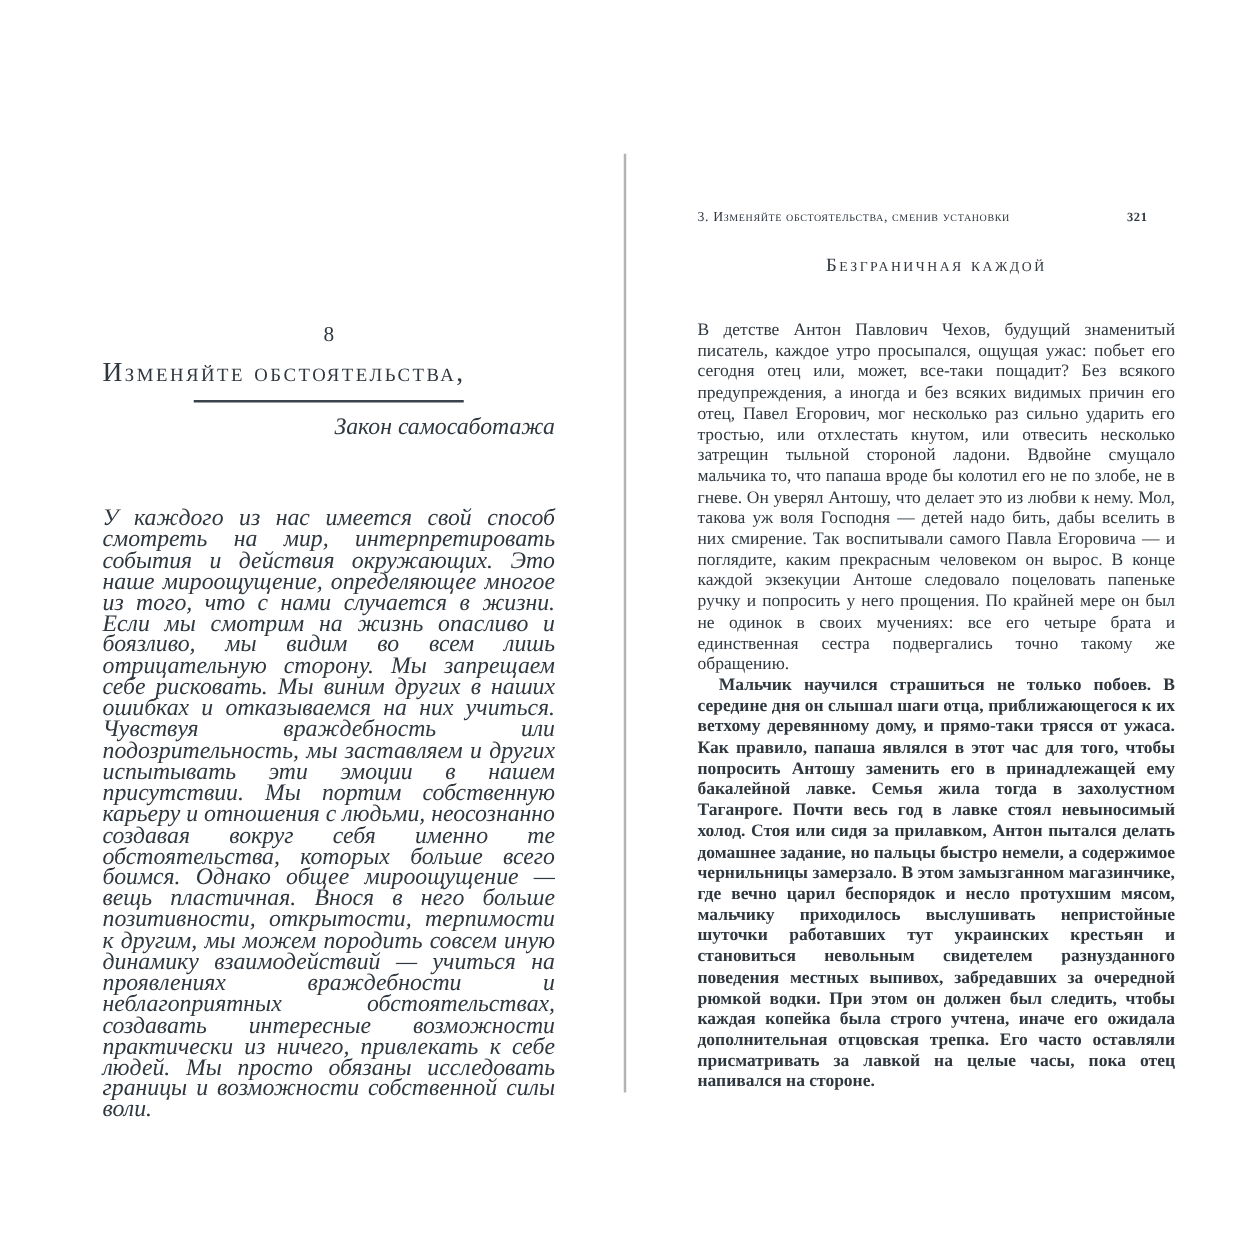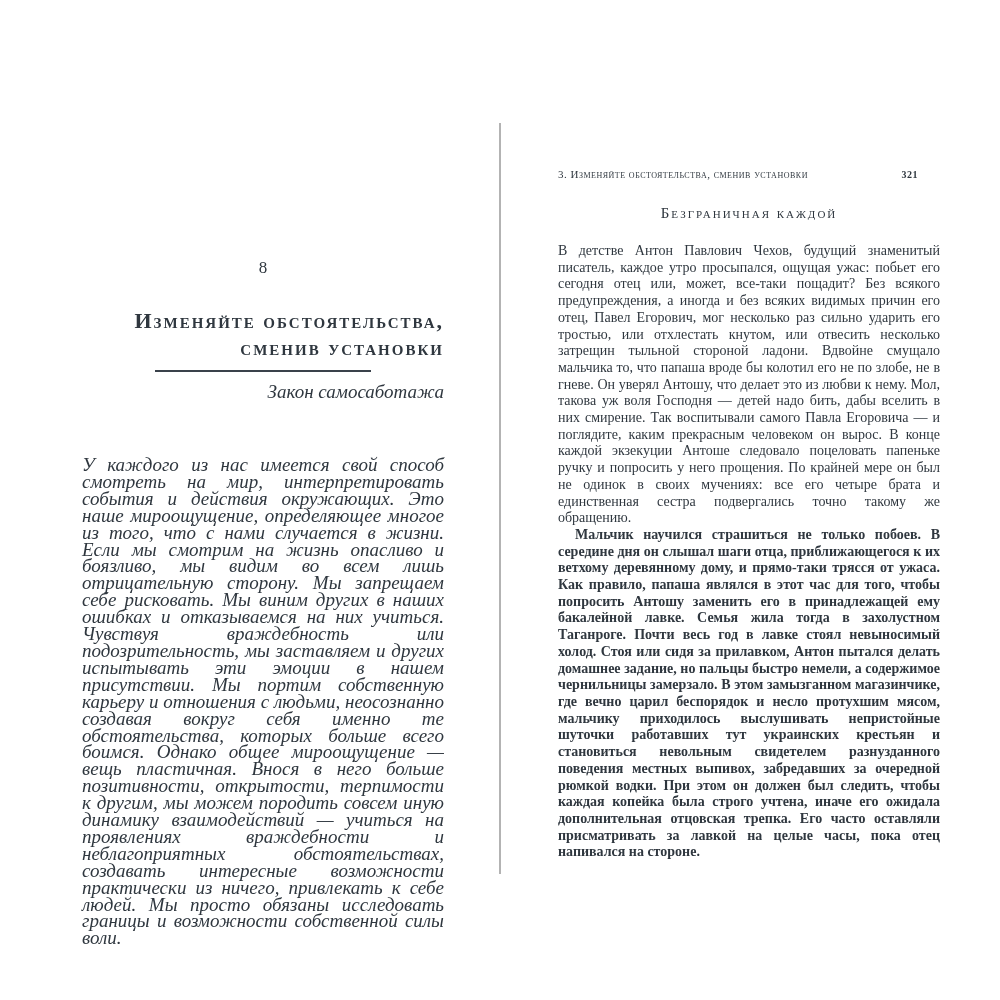--- a/index.html
+++ b/index.html
@@ -25,26 +25,26 @@
 
   
   .left-page {
     position: absolute; left: 82px; top: 258px; width: 362px;
   }
   .chapter-number {
     text-align: center;
     font-size: 17px; line-height: 20px;
   }
   .chapter-title {
-    margin-top: 29px;
-    text-align: right;
+    margin-top: 6px;
+    text-align: left;
     font-variant: small-caps;
     font-size: 22px; line-height: 27px;
     letter-spacing: 2px;
-    font-weight: bold;
+    font-weight: normal;
   }
   .title-rule {
     width: 216px; margin: 9px auto 0 auto;
     border: none; border-top: 2px solid #3a424b;
   }
   .chapter-subtitle {
     margin-top: 8px;
     text-align: right;
     font-style: italic;
     font-size: 19px; line-height: 24px;
@@ -76,36 +76,36 @@
   }
   .section-title {
     margin-top: 22px;
     text-align: center;
     font-variant: small-caps;
     font-size: 15px; line-height: 18px;
     letter-spacing: 2px;
     font-weight: normal;
   }
   .body-text {
-    margin-top: 21px;
+    margin-top: 35px;
     font-size: 14px; line-height: 16.7px;
     text-align: justify;
   }
   .body-text p + p { text-indent: 17px; font-weight: bold; }
 </style>
 </head>
 <body>
 
 <div class="spread">
 
   <div class="spread-divider"></div>
 
   <div class="left-page">
     <div class="chapter-number">8</div>
-    <h1 class="chapter-title"><span>Изменяйте обстоятельства,</span><br><span>сменив установки</span></h1>
+    <h1 class="chapter-title"><span>Изменяйте обстоятельства,</span><br></h1>
     <hr class="title-rule">
     <div class="chapter-subtitle">Закон самосаботажа</div>
     <div class="epigraph">У каждого из нас имеется свой способ смотреть на мир, интерпретировать события и действия окружающих. Это наше мироощущение, определяющее многое из того, что с нами случается в жизни. Если мы смотрим на жизнь опасливо и боязливо, мы видим во всем лишь отрицательную сторону. Мы запрещаем себе рисковать. Мы виним других в наших ошибках и отказываемся на них учиться. Чувствуя враждебность или подозрительность, мы заставляем и других испытывать эти эмоции в нашем присутствии. Мы портим собственную карьеру и отношения с людьми, неосознанно создавая вокруг себя именно те обстоятельства, которых больше всего боимся. Однако общее мироощущение — вещь пластичная. Внося в него больше позитивности, открытости, терпимости к другим, мы можем породить совсем иную динамику взаимодействий — учиться на проявлениях враждебности и неблагоприятных обстоятельствах, создавать интересные возможности практически из ничего, привлекать к себе людей. Мы просто обязаны исследовать границы и возможности собственной силы воли.</div>
   </div>
 
   <div class="right-page">
     <div class="running-header-row">
       <span class="running-header">3. Изменяйте обстоятельства, сменив установки</span>
       <span class="page-number">321</span>
     </div>

